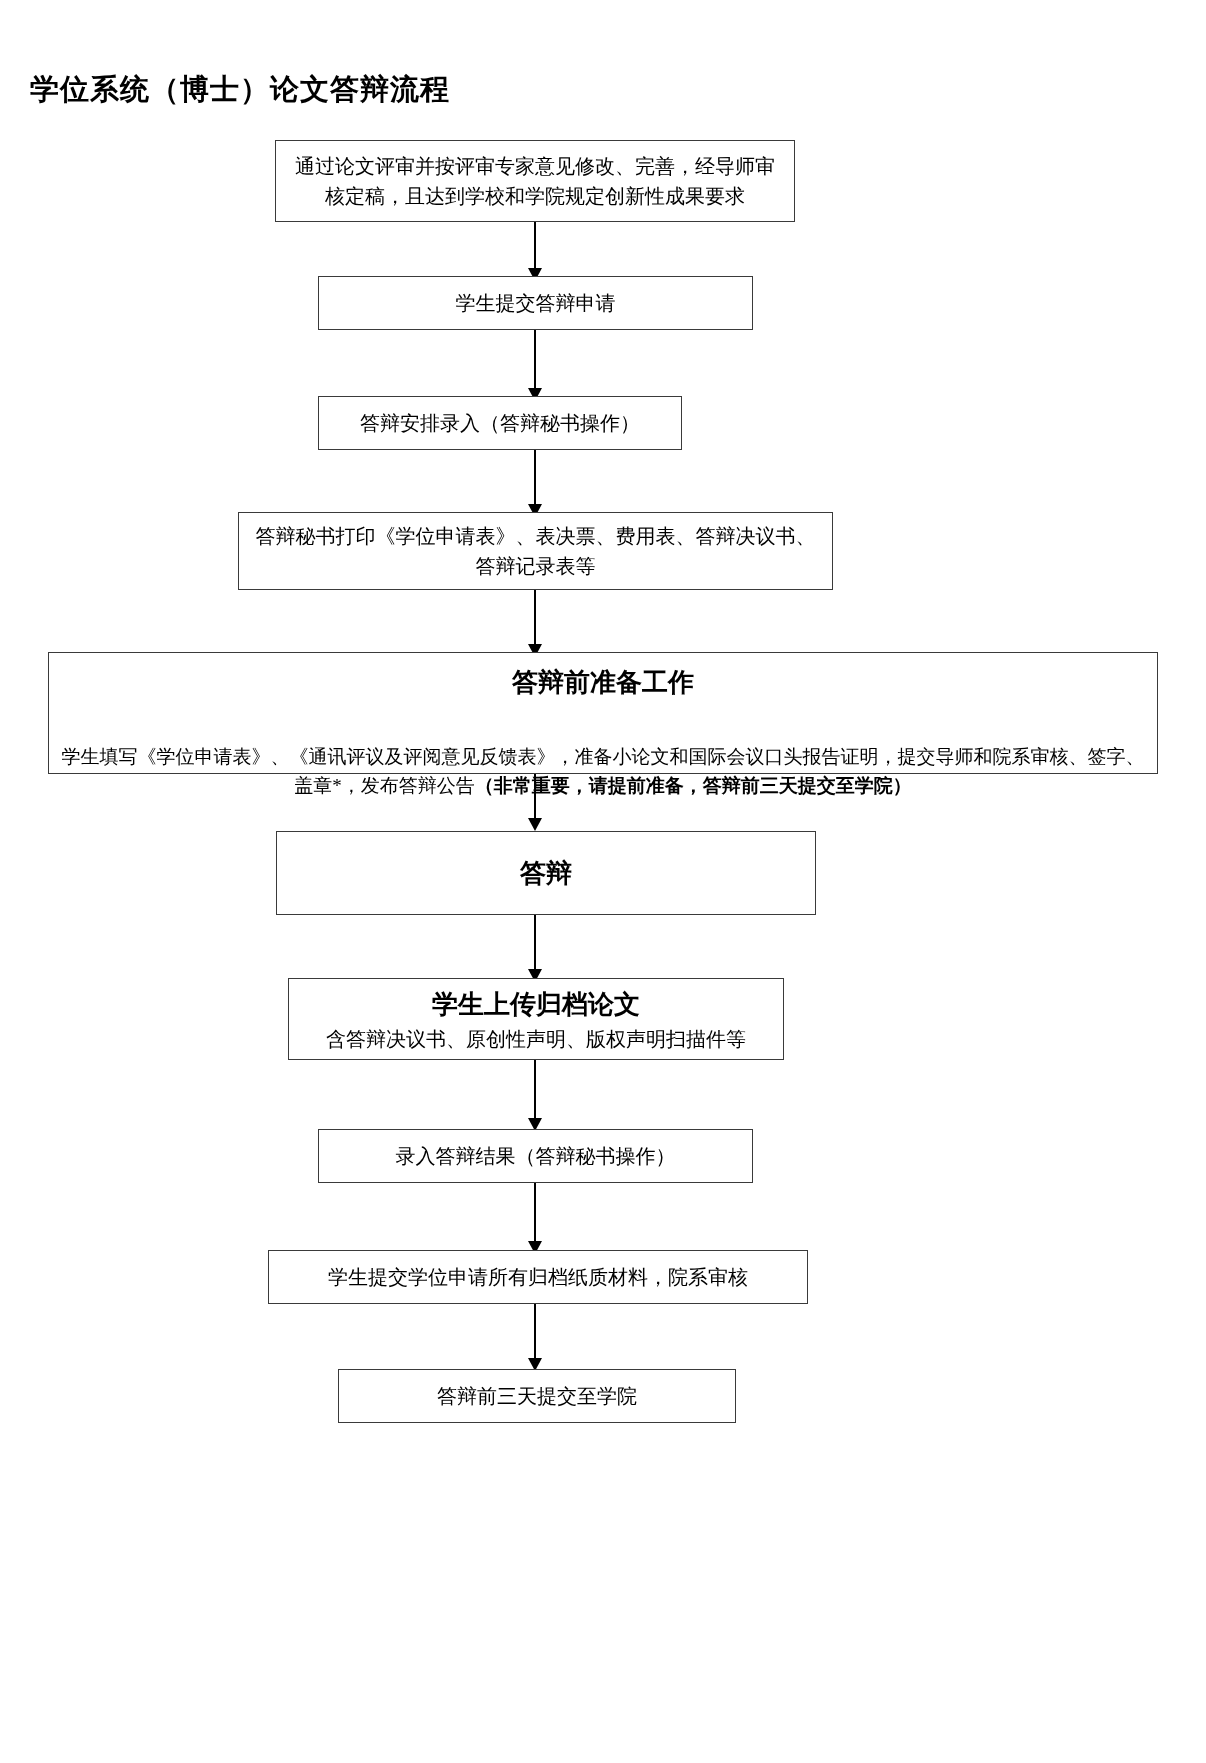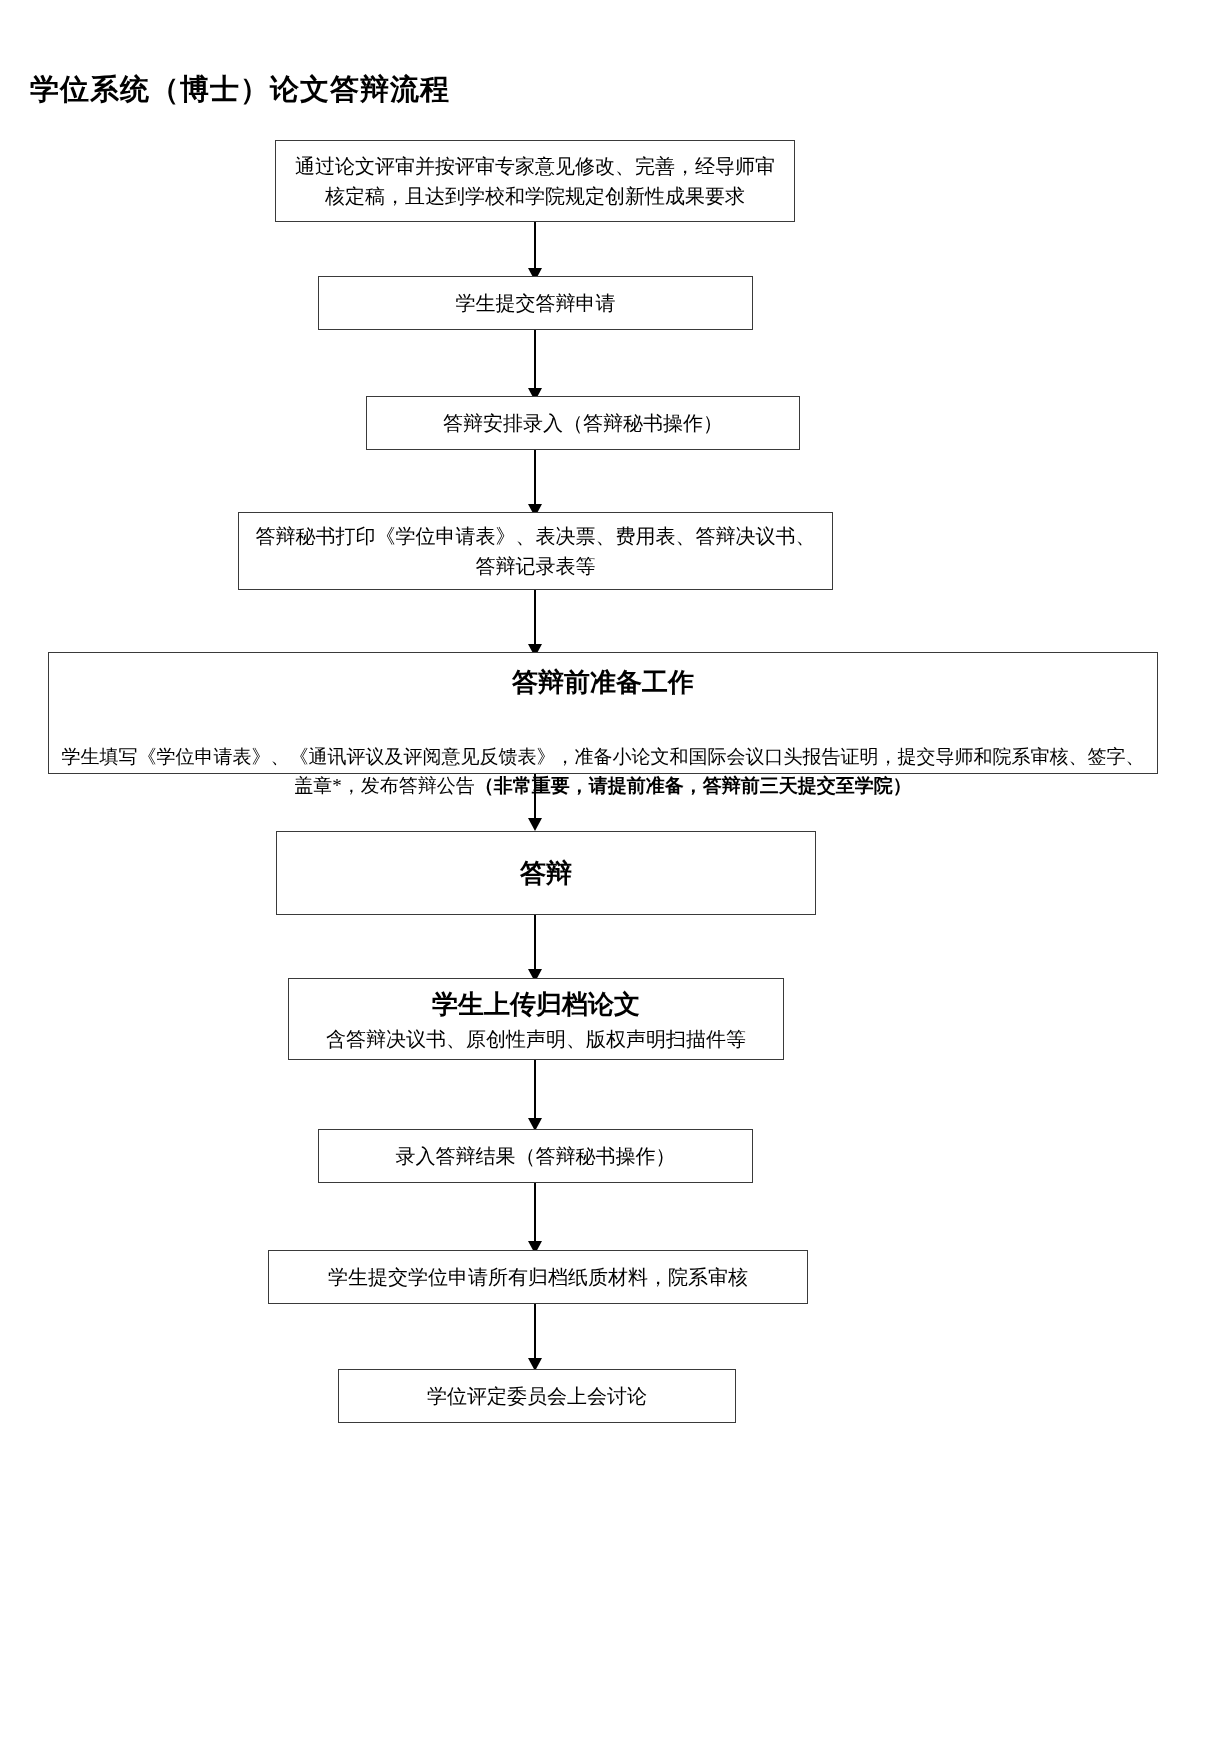--- a/index.html
+++ b/index.html
@@ -90,21 +90,21 @@
   </div>
   <div class="conn" style="left:534px; top:222px; height:54px;"></div>
   <div class="arrowhead" style="left:528px; top:268px;"></div>
 
   <div class="node" style="left:318px; top:276px; width:435px; height:54px;">
     <div class="body">学生提交答辩申请</div>
   </div>
   <div class="conn" style="left:534px; top:330px; height:66px;"></div>
   <div class="arrowhead" style="left:528px; top:388px;"></div>
 
-  <div class="node" style="left:318px; top:396px; width:434px; height:54px;margin-left:48px;">
+  <div class="node" style="left:318px; top:396px; width:364px; height:54px;">
     <div class="body">答辩安排录入（答辩秘书操作）</div>
   </div>
   <div class="conn" style="left:534px; top:450px; height:62px;"></div>
   <div class="arrowhead" style="left:528px; top:504px;"></div>
 
   <div class="node" style="left:238px; top:512px; width:595px; height:78px;">
     <div class="body">答辩秘书打印《学位申请表》、表决票、费用表、答辩决议书、答辩记录表等</div>
   </div>
   <div class="conn" style="left:534px; top:590px; height:62px;"></div>
   <div class="arrowhead" style="left:528px; top:644px;"></div>
@@ -137,16 +137,16 @@
   <div class="conn" style="left:534px; top:1183px; height:66px;"></div>
   <div class="arrowhead" style="left:528px; top:1241px;"></div>
 
   <div class="node" style="left:268px; top:1250px; width:540px; height:54px;">
     <div class="body">学生提交学位申请所有归档纸质材料，院系审核</div>
   </div>
   <div class="conn" style="left:534px; top:1304px; height:62px;"></div>
   <div class="arrowhead" style="left:528px; top:1358px;"></div>
 
   <div class="node" style="left:338px; top:1369px; width:398px; height:54px;">
-    <div class="body">学位评定委员会上会讨论</div>
+    <div class="body">答辩前三天提交至学院</div>
   </div>
 
 </div>
 
 </body></html>

